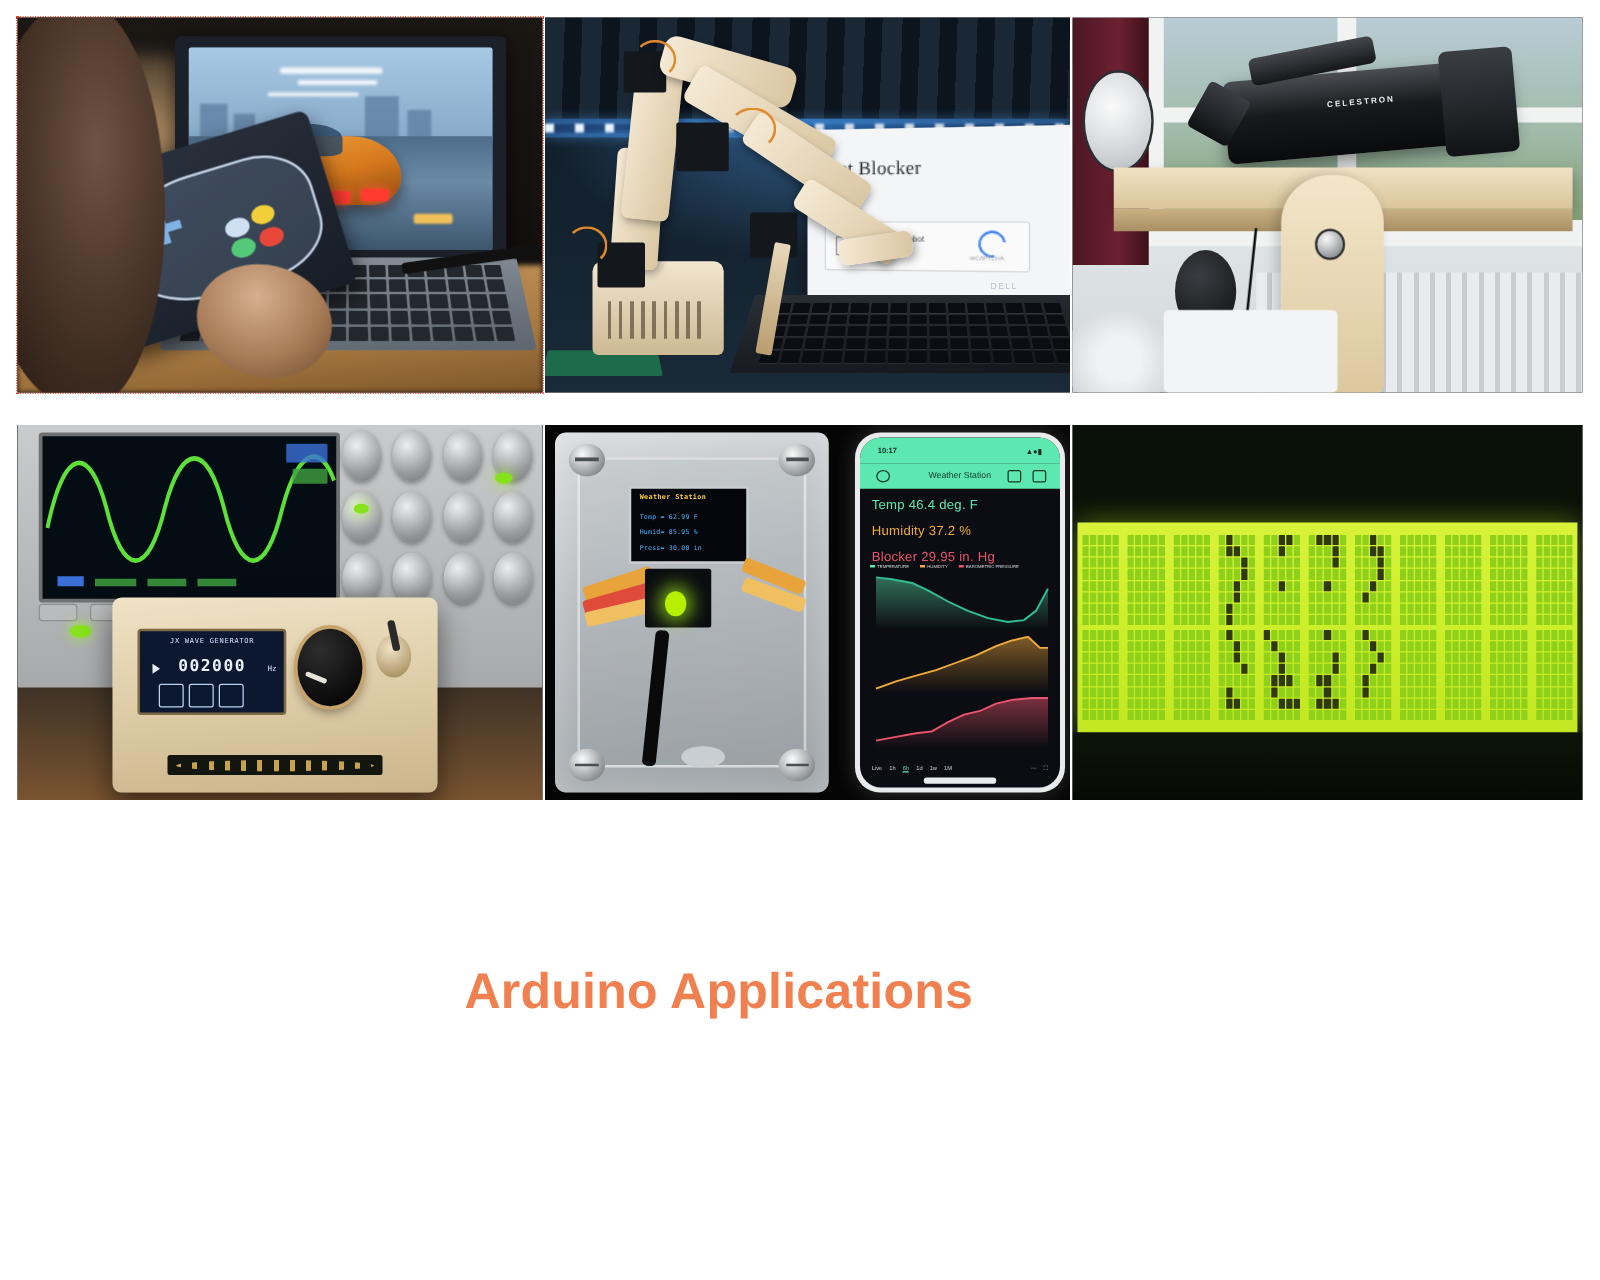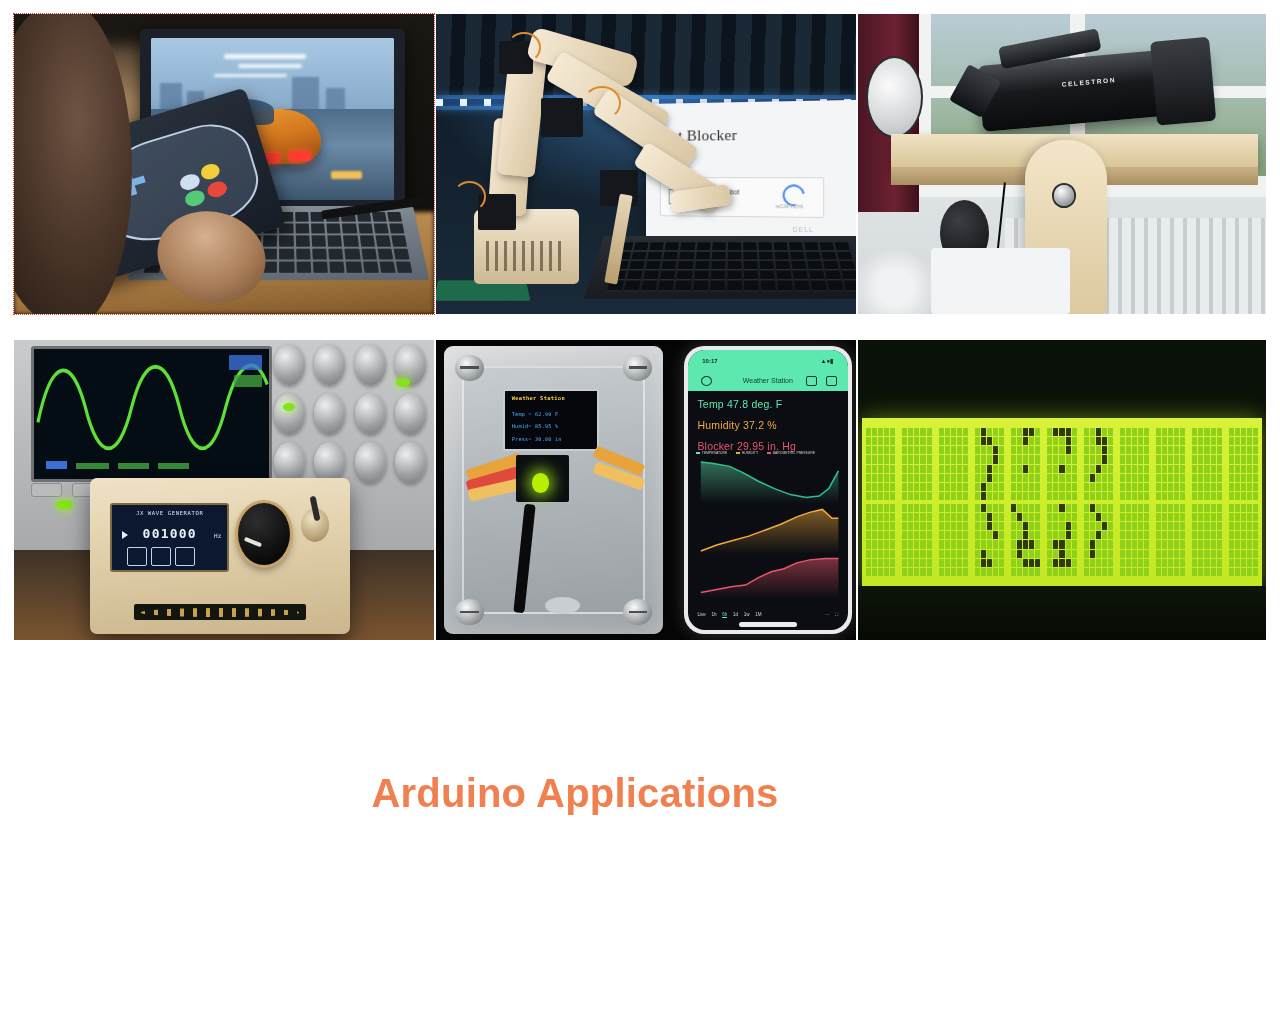--- a/index.html
+++ b/index.html
@@ -589,21 +589,21 @@
               <i></i>
             </div>
           <div class="ledg" style="left:10%;top:76%;width:4%;height:5%;"></div>
           <div class="ledg" style="left:64%;top:30%;width:3%;height:4%;"></div>
           <div class="ledg" style="left:91%;top:18%;width:3.4%;height:4.5%;"></div>
         </div>
         <div class="box">
           <div class="lcd">
             <div class="ttl">JX WAVE GENERATOR</div>
             <div class="cur"></div>
-            <div class="freq">001000</div>
+            <div class="freq">002000</div>
             <div class="hz">Hz</div>
             <div class="icons">
               <i></i>
               <i></i>
               <i></i>
               <i style="border:none;"></i>
             </div>
           </div>
           <div class="knob"></div>
           <div class="sw"></div>
@@ -643,21 +643,21 @@
               <span>▲●▮</span>
             </div>
             <div class="appbar">
               <span class="ic" style="left:8%;border-radius:50%;"></span>
               <span>Weather Station</span>
               <span class="ic" style="right:19%;"></span>
               <span class="ic" style="right:7%;"></span>
             </div>
             <div class="rd" style="top:17%;color:#5de8b0;">
               <span>Temp</span>
-              <span>47.8</span>
+              <span>46.4</span>
               <span>deg. F</span>
             </div>
             <div class="rd" style="top:24.5%;color:#f0a93c;">
               <span>Humidity</span>
               <span>37.2</span>
               <span>%</span>
             </div>
             <div class="rd" style="top:32%;color:#e8556c;">
               <span>Blocker</span>
               <span>29.95</span>

